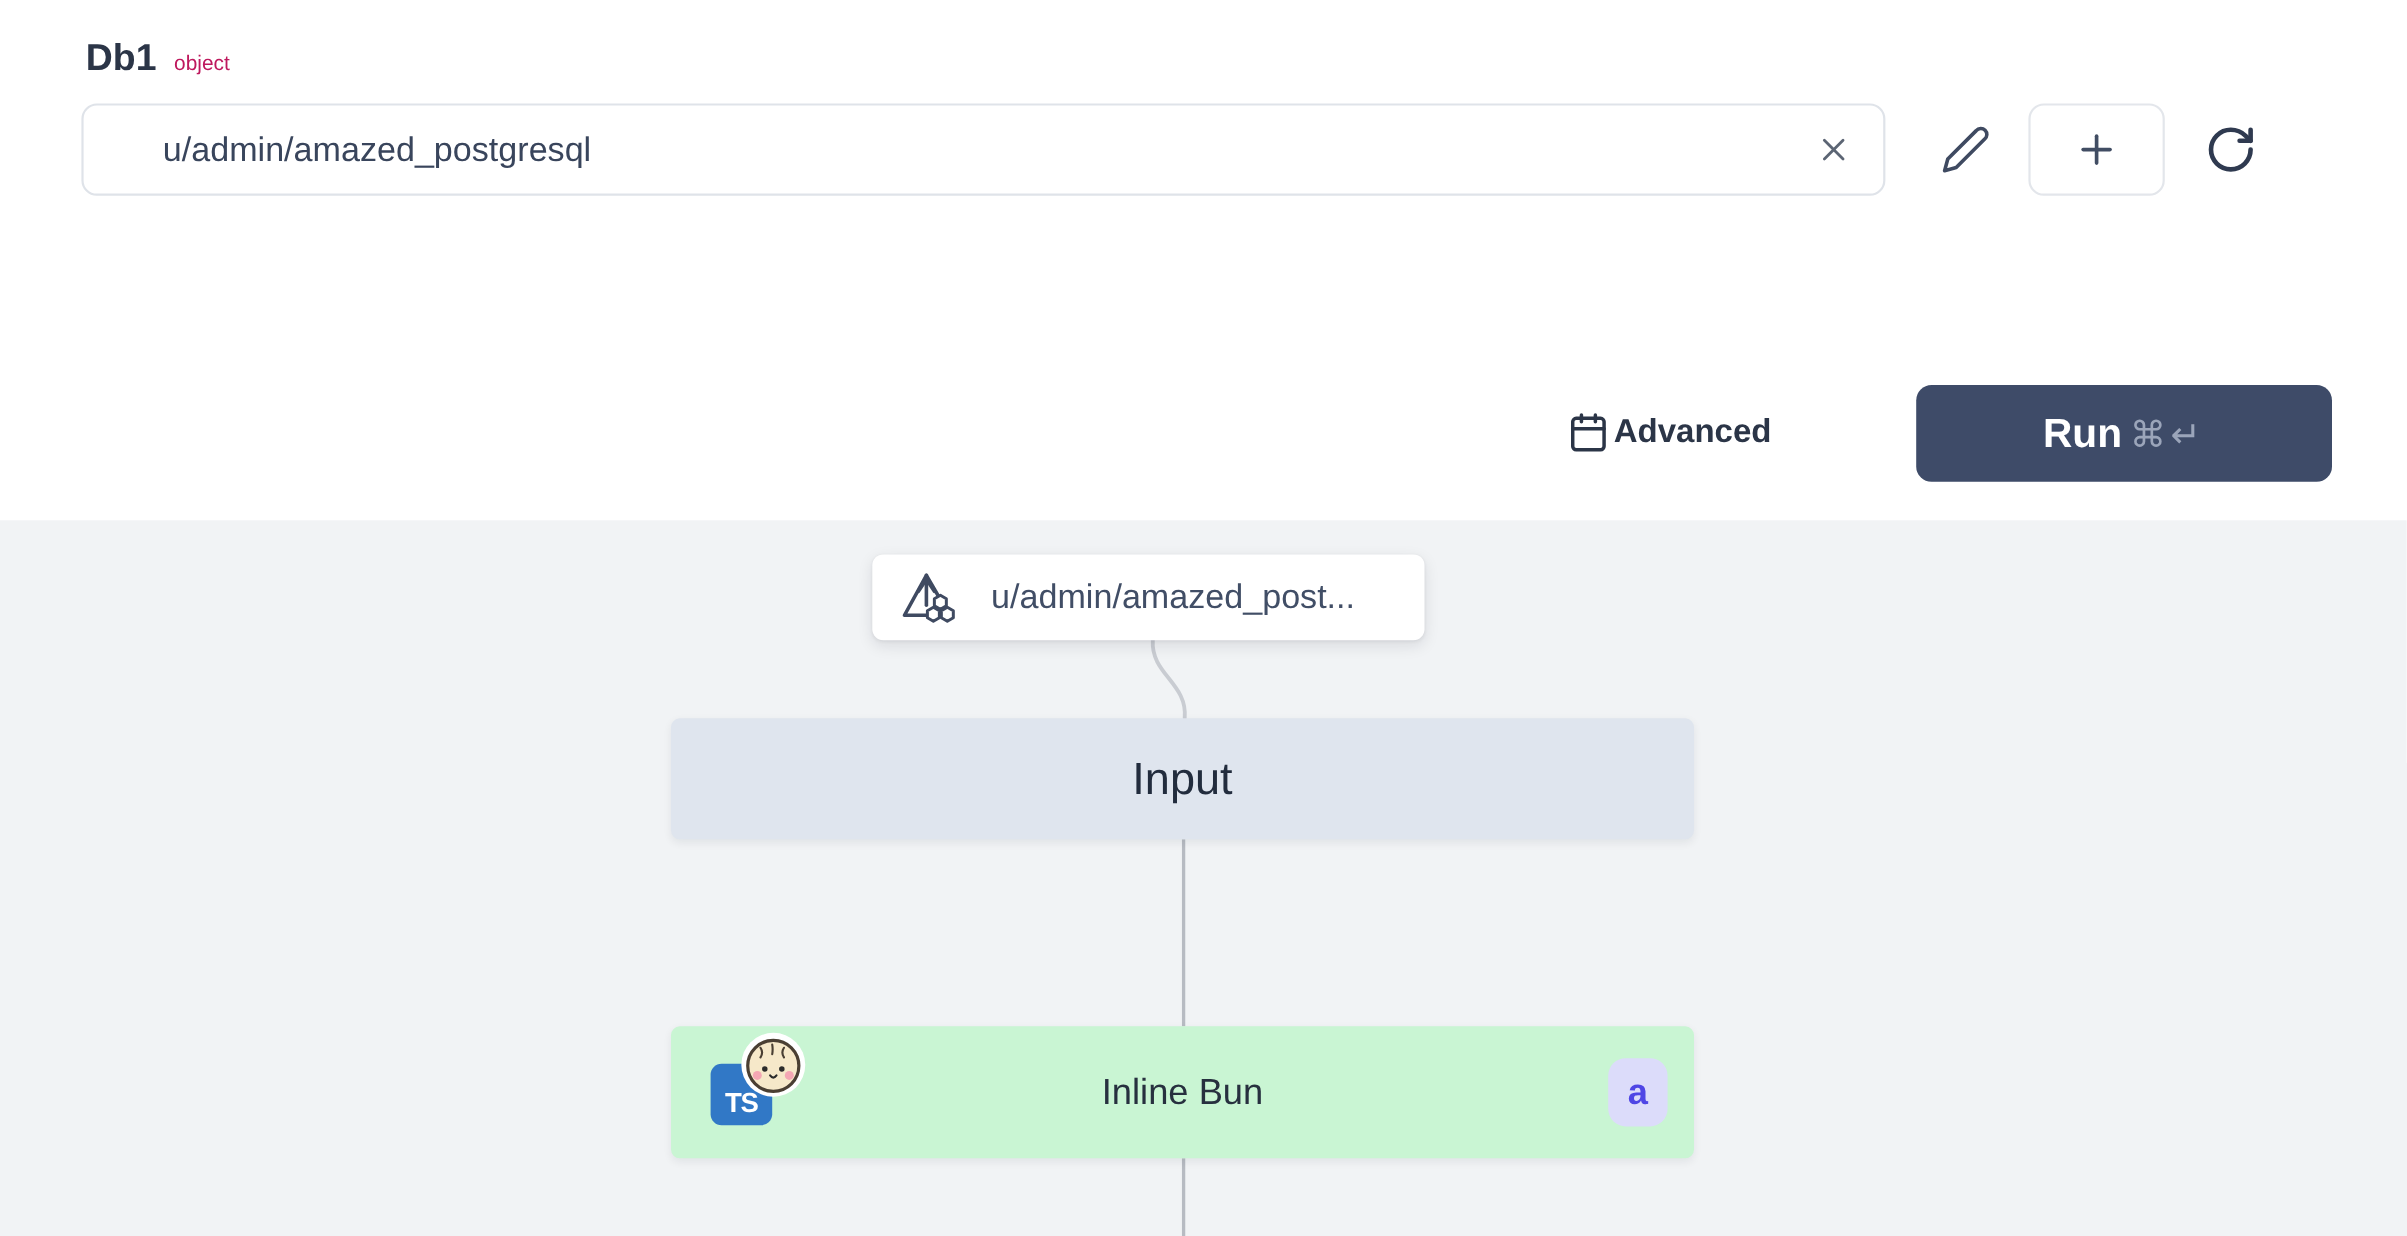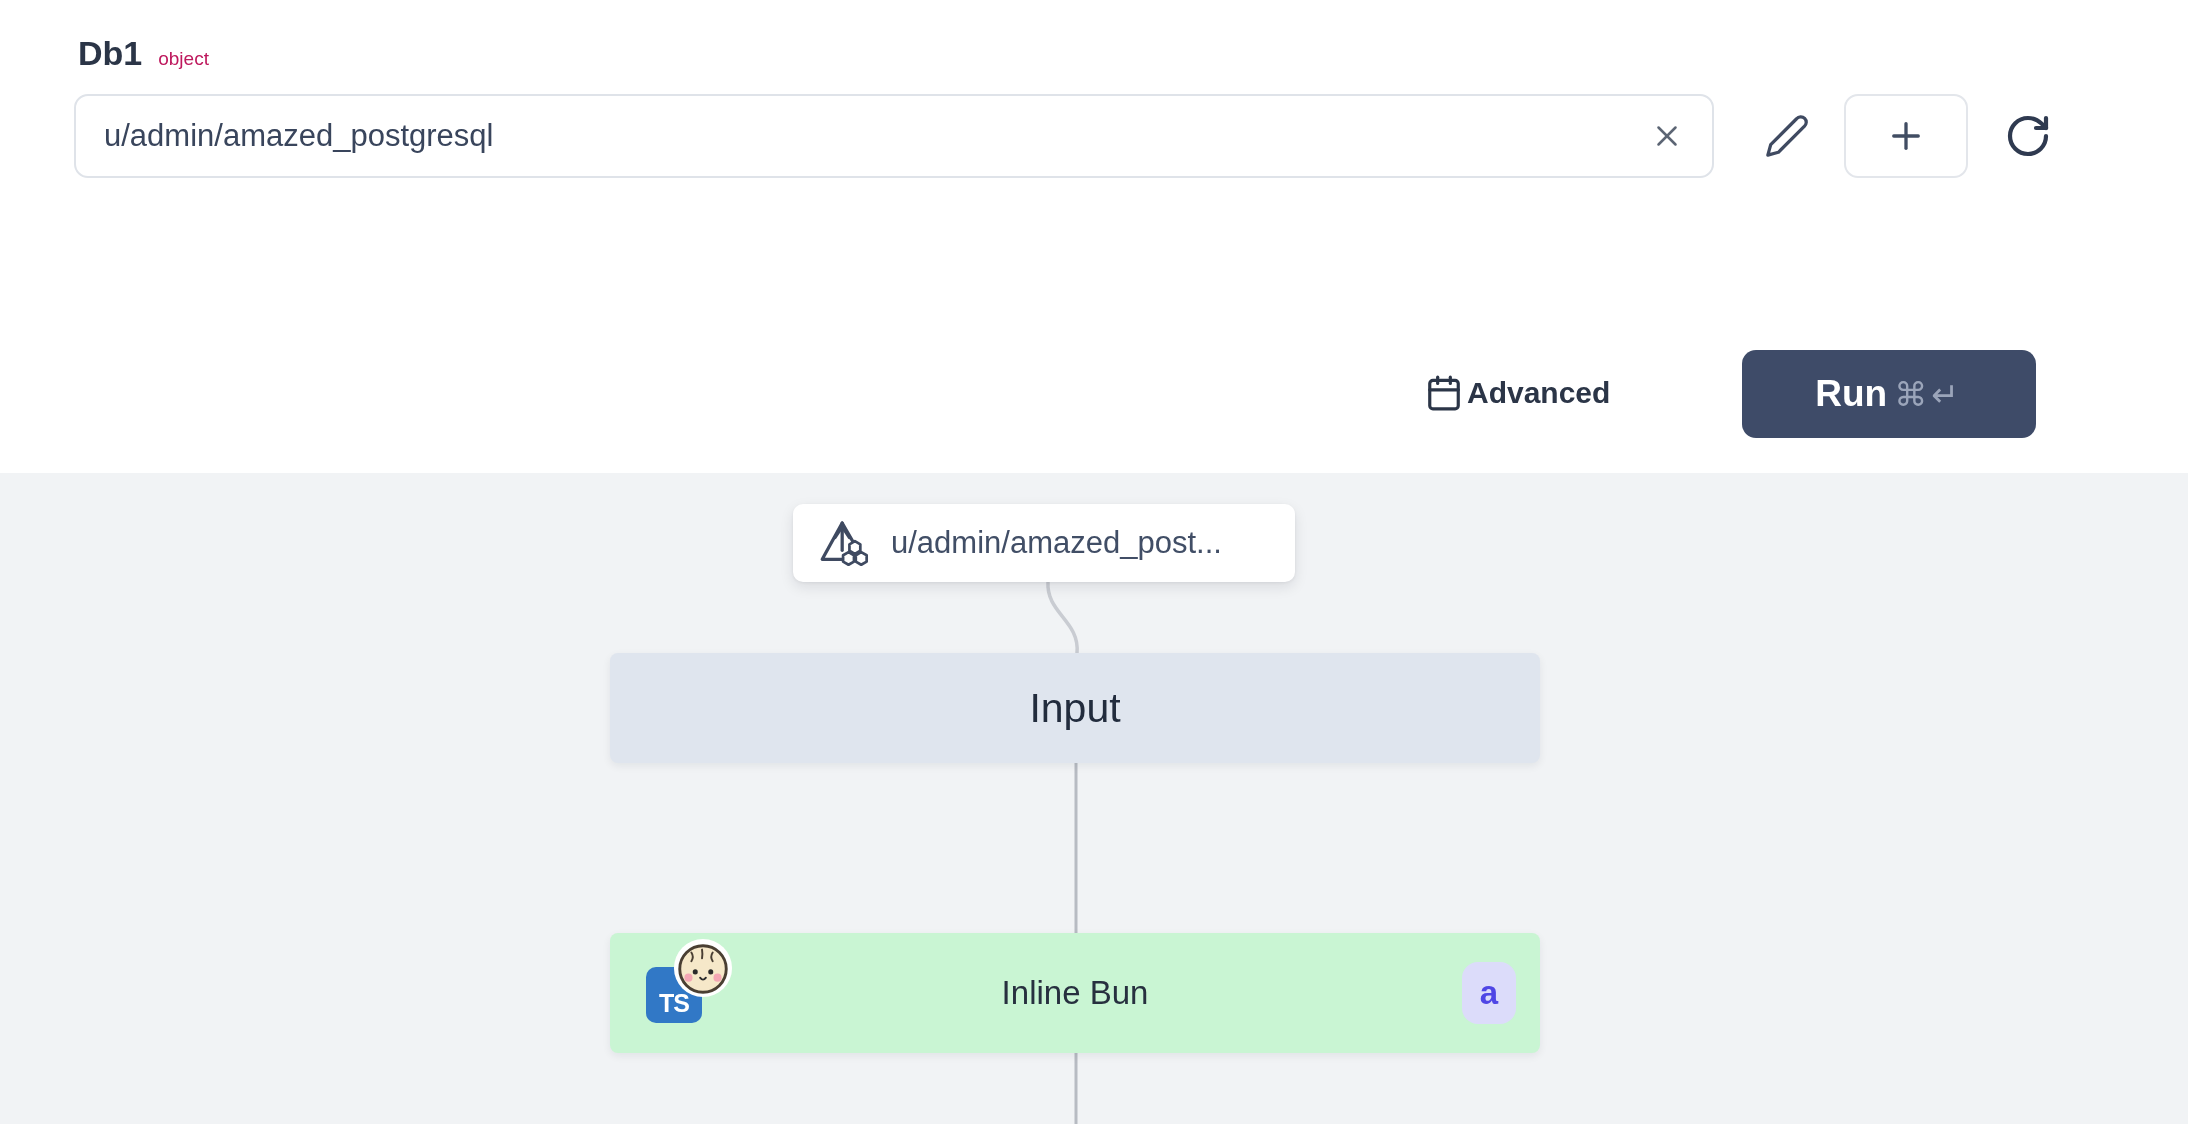--- a/index.html
+++ b/index.html
@@ -10,21 +10,21 @@
   }
 
   
   .label-row { position:absolute; left:78px; top:34px; display:flex; align-items:baseline; gap:16px; }
   .field-title { font-size:34px; font-weight:700; color:#2b3547; }
   .field-type  { font-size:19px; color:#be185d; }
 
   .input-wrap {
     position:absolute; left:74px; top:94px; width:1640px; height:84px;
     border:2px solid #dfe3e9; border-radius:14px; background:#fff;
-    display:flex; align-items:center;
+    display:flex; align-items:center;padding-left:44px;
   }
   .input-wrap input {
     flex:1; height:100%; border:none; outline:none; background:transparent;
     font-family:"Liberation Sans", sans-serif;
     font-size:31px; color:#39455c; padding:0 100px 0 28px; border-radius:14px;
   }
   .clear-btn {
     position:absolute; right:18px; top:50%; transform:translateY(-50%);
     width:54px; height:54px; border:none; background:transparent; cursor:pointer;
     display:flex; align-items:center; justify-content:center;
@@ -43,40 +43,40 @@
   }
 
   .advanced-btn {
     position:absolute; left:1425px; top:360px; height:66px;
     display:flex; align-items:center; gap:4px;
     border:none; background:transparent; cursor:pointer;
     font-family:"Liberation Sans", sans-serif;
     font-size:30px; font-weight:700; color:#2b3547;
   }
   .run-btn {
-    position:absolute; left:1742px; top:350px; width:294px; height:88px;
+    position:absolute; left:1742px; top:350px; width:378px; height:88px;
     background:#3e4b68; border:none; border-radius:14px; cursor:pointer;
     display:flex; align-items:center; justify-content:center; gap:7px;
     font-family:"Liberation Sans", sans-serif;
   }
   .run-label    { font-size:37px; font-weight:700; color:#ffffff; }
   .run-shortcut { font-size:33px; color:#9ba5ba; letter-spacing:4px; }
 
   
   .flow {
     position:absolute; left:0; top:473px; width:2188px; height:651px;
     background:#f1f3f5;
   }
   .connectors { position:absolute; inset:0; width:100%; height:100%; }
 
   .resource-node {
     position:absolute; left:793px; top:31px; width:502px; height:78px;
     background:#ffffff; border-radius:10px;
     box-shadow:0 5px 14px rgba(15,23,42,.10), 0 1px 3px rgba(15,23,42,.06);
-    display:flex; align-items:center; gap:18px; padding-left:22px; cursor:pointer;
+    display:flex; align-items:center; gap:28px; padding-left:22px; cursor:pointer;
   }
   .resource-node .node-label {
     font-size:31px; color:#414e66; font-weight:500; white-space:nowrap;
   }
 
   .input-node {
     position:absolute; left:610px; top:180px; width:930px; height:110px;
     background:#dfe5ee; border-radius:8px;
     box-shadow:0 3px 8px rgba(15,23,42,.07);
     display:flex; align-items:center; justify-content:center; cursor:pointer;

